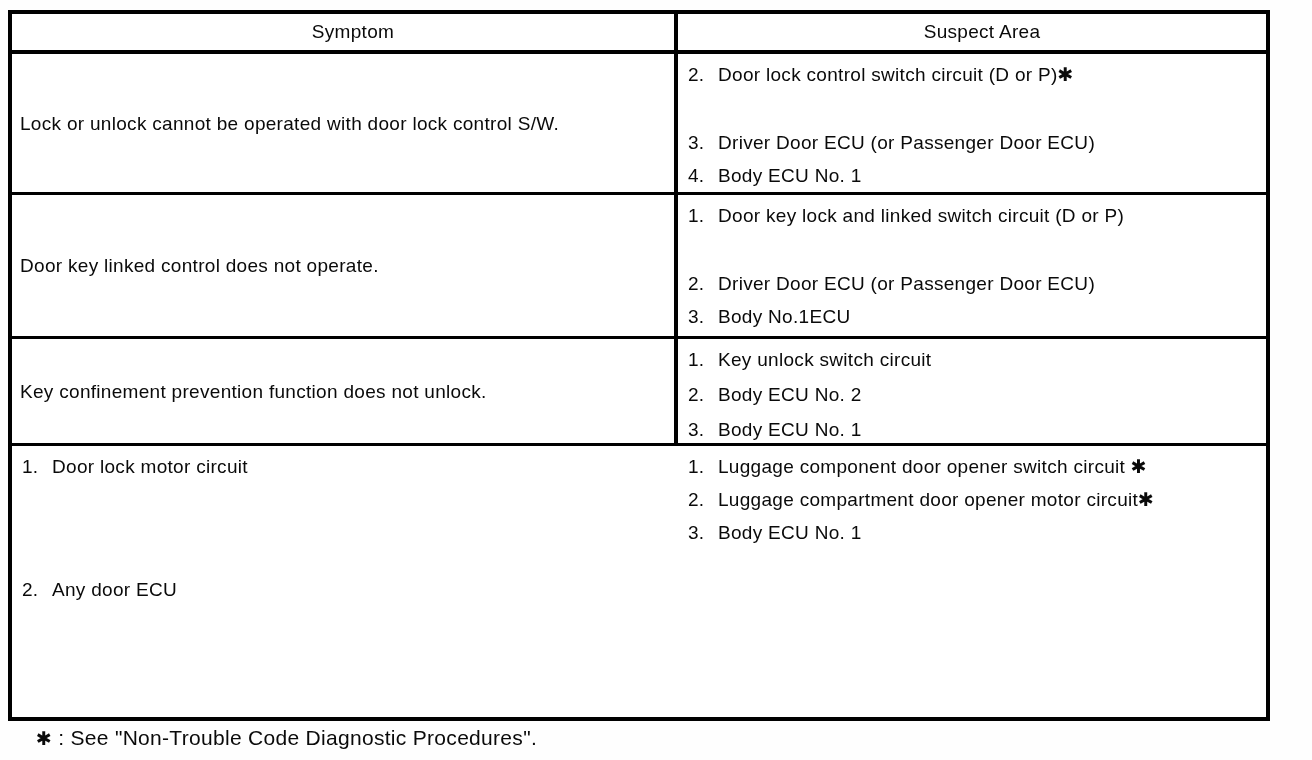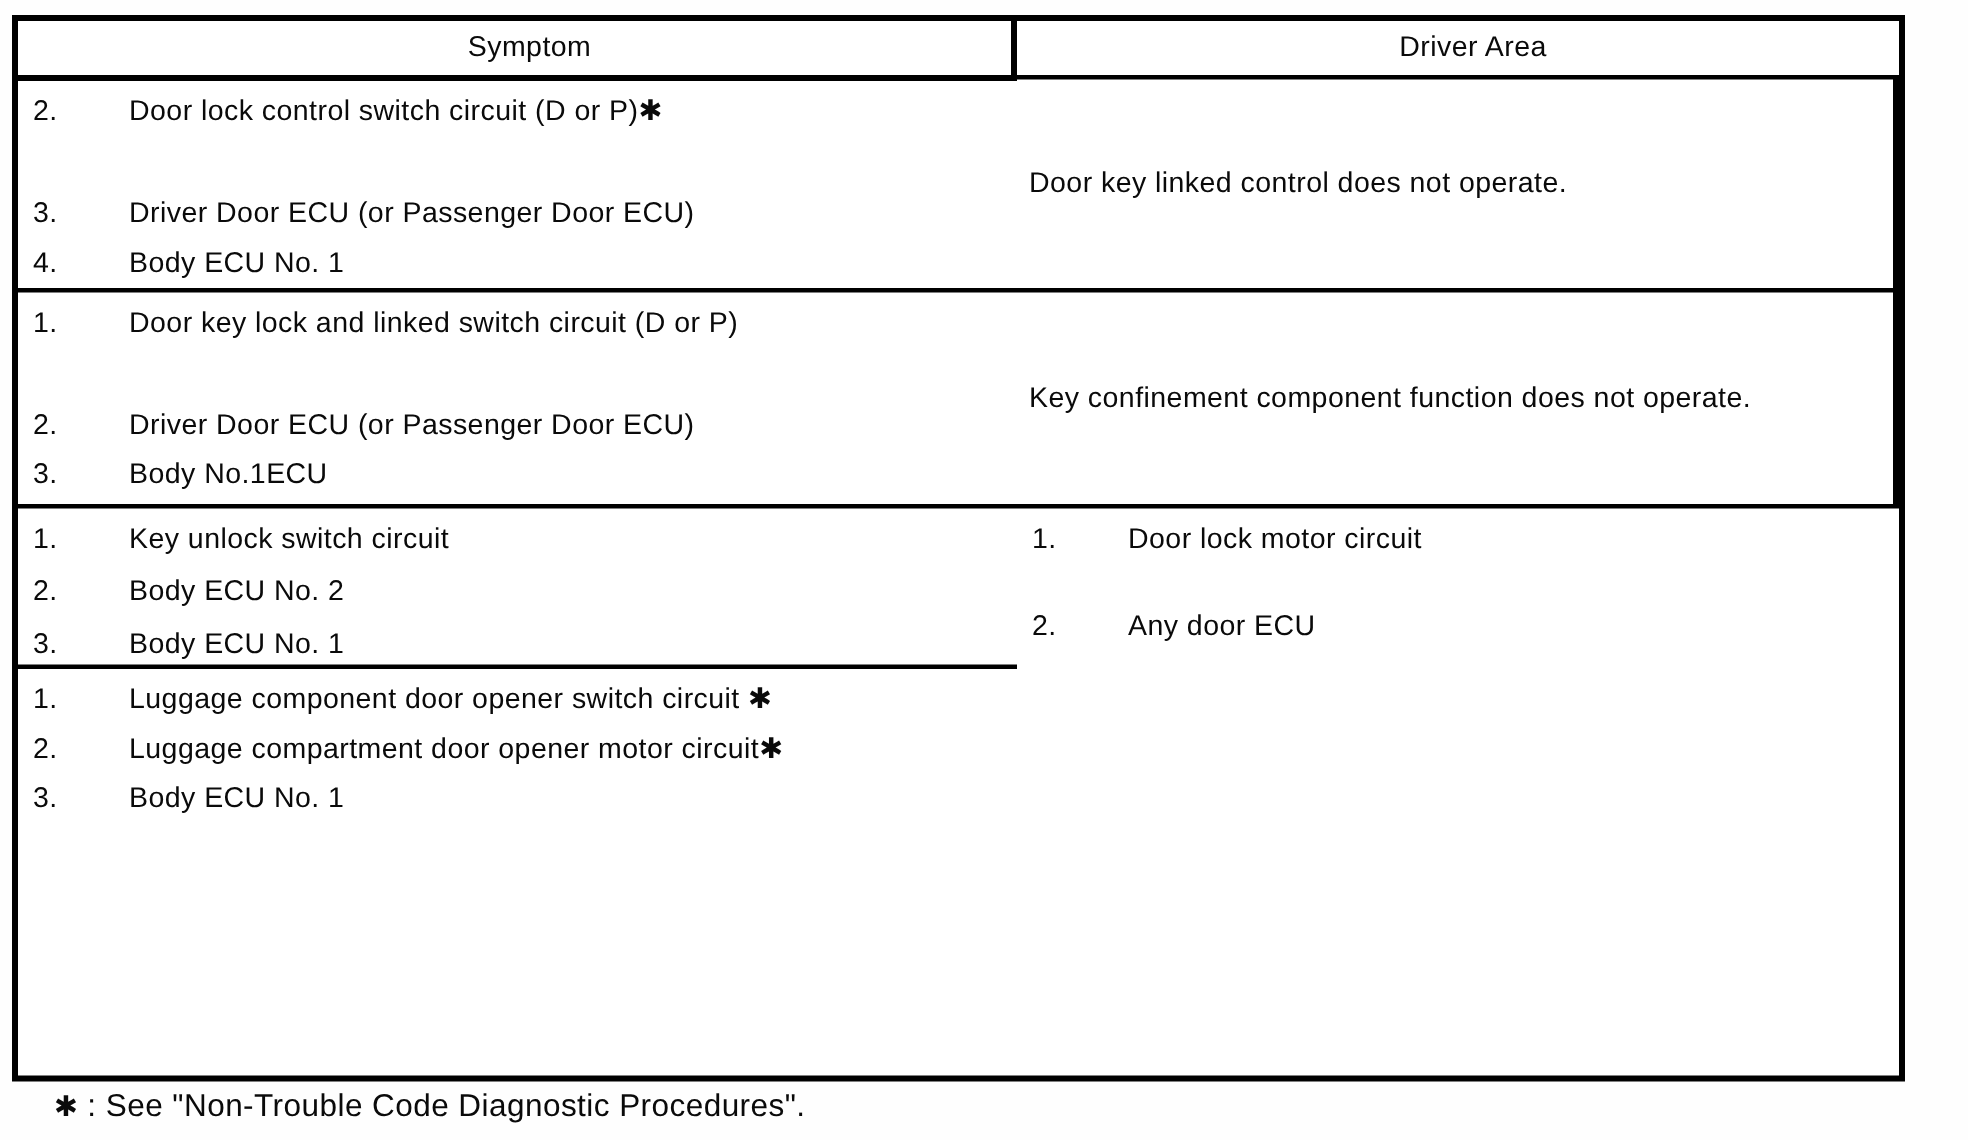--- a/index.html
+++ b/index.html
@@ -55,21 +55,21 @@
   }
   .bt-thick { border-top: 4px solid #000; }
   .bt { border-top: 3px solid #000; }
   .suspect-item {
     display: flex;
     line-height: 22px;
     margin-bottom: 11px;
   }
   .suspect-item:last-child { margin-bottom: 0; }
   .suspect-item .num { flex: 0 0 30px; }
-  .suspect-item .txt { flex: 1; margin-left: 34px; }
+  .suspect-item .txt { flex: 1; }
   .gap-after { margin-bottom: 46px; }
   .spread { justify-content: space-between; padding-bottom: 14px; }
   .row3-gap .suspect-item { margin-bottom: 13px; }
   .footnote {
     position: absolute;
     left: 36px;
     top: 726px;
     font-size: 21px;
     letter-spacing: 0.3px;
     display: flex;
@@ -82,23 +82,26 @@
 <body>
 
 <div class="page">
 
   <div class="diag-table">
 
     <div class="cell hcell col-left">
       <span>Symptom</span>
     </div>
     <div class="cell hcell">
-      <span>Driver Area</span>
+      <span>Suspect Area</span>
     </div>
 
+    <div class="cell scell col-left bt-thick">
+      <span>Lock or unlock cannot be operated with door lock control S/W.</span>
+    </div>
     <div class="cell acell bt-thick">
       <div class="suspect-item gap-after">
         <span class="num">2.</span>
         <span class="txt">Door lock control switch circuit (D or P)✱</span>
       </div>
       <div class="suspect-item">
         <span class="num">3.</span>
         <span class="txt">Driver Door ECU (or Passenger Door ECU)</span>
       </div>
       <div class="suspect-item">
@@ -119,21 +122,21 @@
         <span class="num">2.</span>
         <span class="txt">Driver Door ECU (or Passenger Door ECU)</span>
       </div>
       <div class="suspect-item">
         <span class="num">3.</span>
         <span class="txt">Body No.1ECU</span>
       </div>
     </div>
 
     <div class="cell scell col-left bt">
-      <span>Key confinement component function does not operate.</span>
+      <span>Key confinement prevention function does not unlock.</span>
     </div>
     <div class="cell acell bt row3-gap">
       <div class="suspect-item">
         <span class="num">1.</span>
         <span class="txt">Key unlock switch circuit</span>
       </div>
       <div class="suspect-item">
         <span class="num">2.</span>
         <span class="txt">Body ECU No. 2</span>
       </div>

